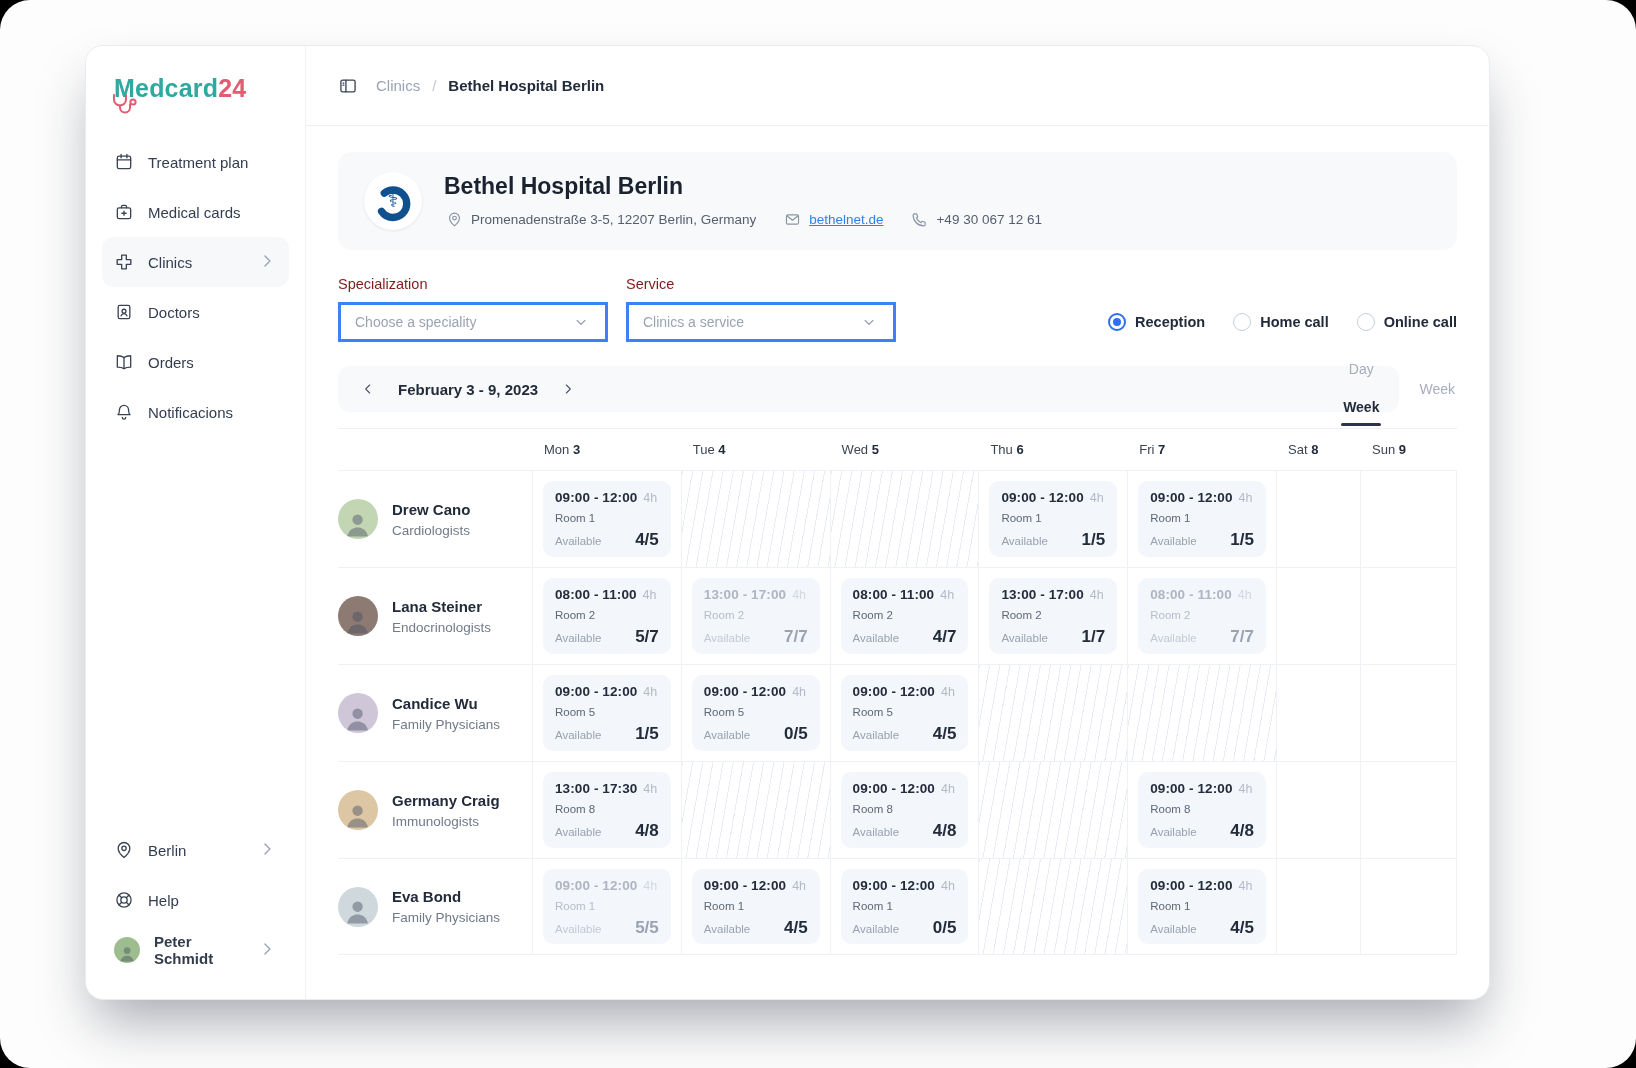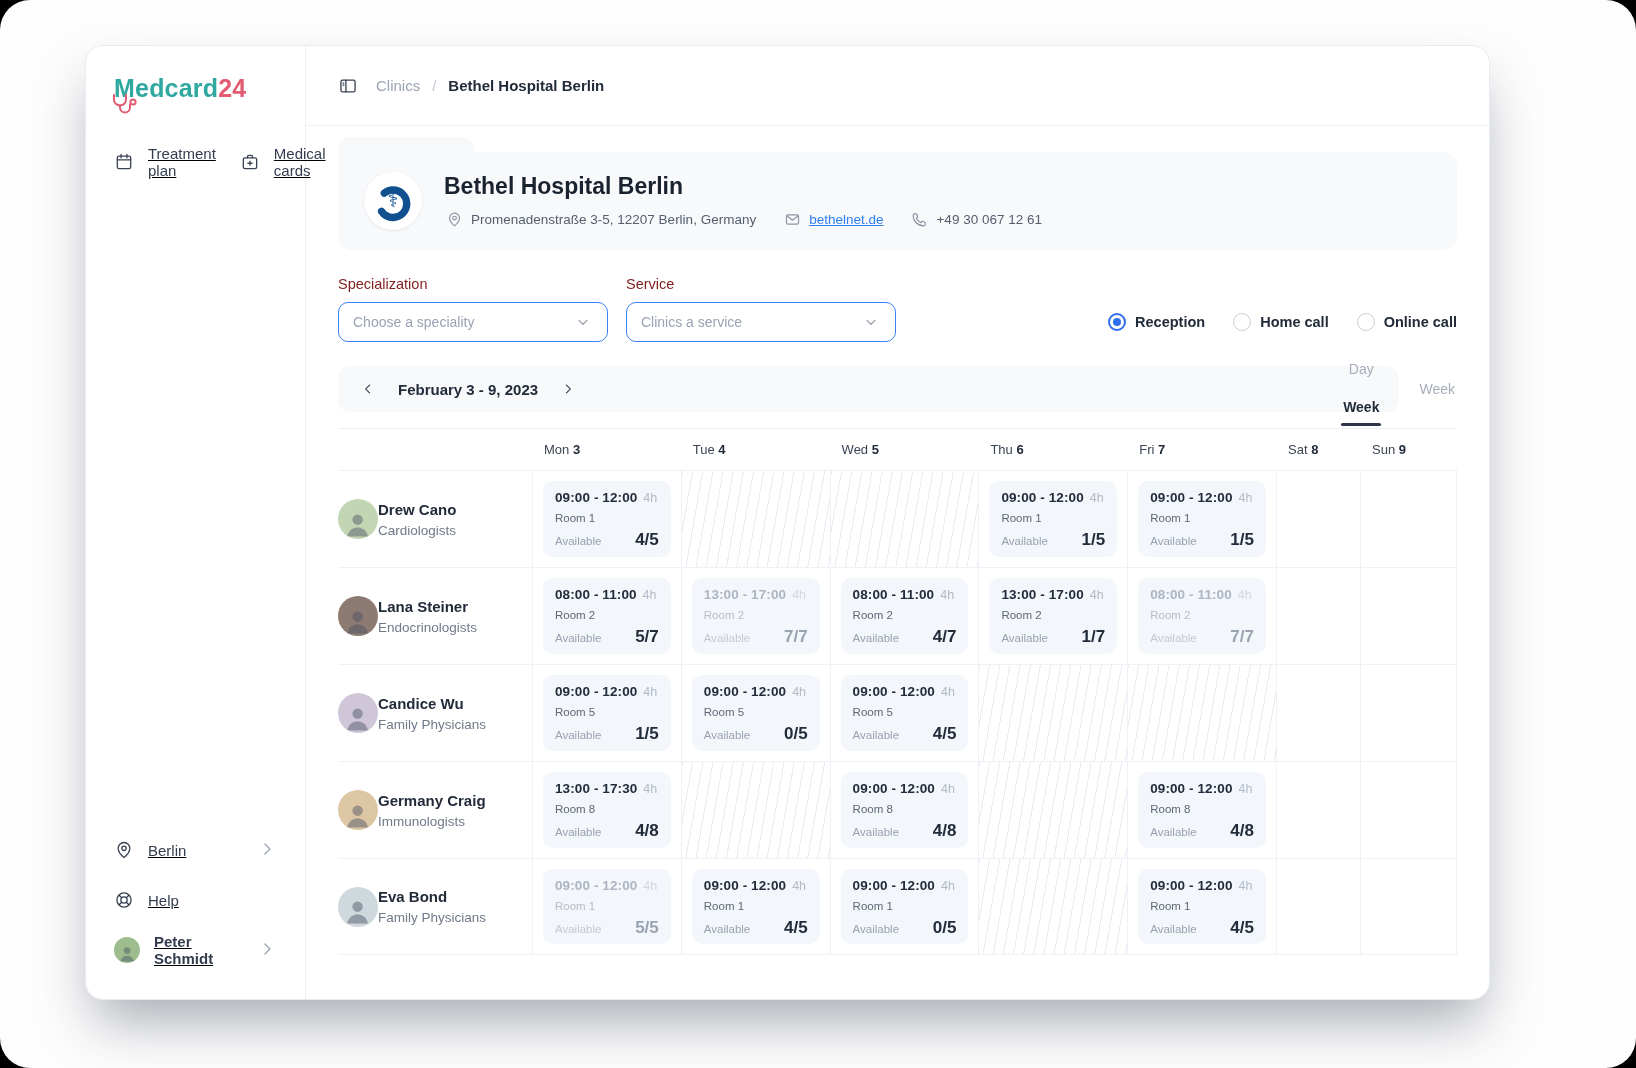--- a/index.html
+++ b/index.html
@@ -10,26 +10,26 @@
          box-shadow:0 30px 55px -10px rgba(25,35,55,.38); }
 
   
   .sidebar { width:220px; flex:0 0 220px; border-right:1px solid #eef0f4; display:flex; flex-direction:column; padding:28px 16px 24px; }
   .logo { position:relative; font-size:25px; font-weight:bold; letter-spacing:.2px; padding-left:12px; margin-bottom:6px; }
   .logo .t1 { color:#2fa99f; } .logo .t2 { color:#e25c72; }
   .logo svg { position:absolute; left:10px; top:20px; }
   .searchbox { margin-top:38px; height:38px; background:#f2f4f7; border-radius:10px; display:flex; align-items:center; gap:9px; padding:0 12px; }
   .searchbox input { border:none; outline:none; background:transparent; font-size:14.5px; color:#3a4454; width:100%; font-family:inherit; }
   .searchbox input::placeholder { color:#8a93a3; }
-  .nav { margin-top:28px; display:flex; flex-direction:row;text-decoration:underline; }
+  .nav { margin-top:28px; display:flex; flex-direction:column; }
   .nav-item { height:50px; display:flex; align-items:center; gap:14px; padding:0 12px; border-radius:12px;
               font-size:15px; font-weight:500; color:#333d4f; cursor:pointer; }
   .nav-item.active { background:#f6f8fa; }
   .nav-item .chev { margin-left:auto; }
-  .side-footer { margin-top:auto; display:flex; flex-direction:column;text-decoration:underline; }
+  .side-footer { margin-top:auto; display:flex; flex-direction:column; }
   .icn { display:inline-flex; width:20px; height:20px; align-items:center; justify-content:center; flex:0 0 20px; }
   .icn svg { width:20px; height:20px; stroke:#3a4454; fill:none; stroke-width:1.6; stroke-linecap:round; stroke-linejoin:round; }
   .icn.dim svg { stroke:#9aa3b3; }
   .avatar { display:inline-flex; align-items:flex-end; justify-content:center; border-radius:50%; overflow:hidden; flex:none; }
   .avatar svg { width:78%; height:78%; }
 
   
   .main { flex:1; display:flex; flex-direction:column; min-width:0; }
   .topbar { height:80px; flex:none; border-bottom:1px solid #eef0f4; display:flex; align-items:center; gap:18px; padding:0 32px; }
   .crumb-parent { color:#9aa3b3; font-size:15px; cursor:pointer; }
@@ -41,21 +41,21 @@
   .hlogo { width:58px; height:58px; border-radius:50%; background:#fff; display:flex; align-items:center; justify-content:center; box-shadow:0 1px 3px rgba(20,30,50,.08); }
   .hname { font-size:23px; font-weight:bold; color:#1a2230; }
   .hcontacts { margin-top:10px; display:flex; align-items:center; gap:26px; font-size:13.5px; color:#555e6e; }
   .hcontact { display:flex; align-items:center; gap:7px; }
   .hcontact .icn svg { stroke:#8a93a3; width:17px; height:17px; }
   .hlink { color:#2f80ed; text-decoration:underline; cursor:pointer; }
 
   .filters { margin-top:26px; display:flex; align-items:center; }
   .filter { width:270px; margin-right:18px; }
   .flabel { font-size:14.5px; color:#7f1d1d; margin-bottom:10px; }
-  .select { height:40px; border:1px solid #3b82f6; border-radius:10px; background:#fff; display:flex; align-items:center; padding:0 14px; cursor:pointer; }
+  .select { height:40px; border:3px solid #3b82f6; border-radius:0; background:#fff; display:flex; align-items:center; padding:0 14px; cursor:pointer; }
   .select .ph { font-size:14px; color:#9aa3b3; }
   .select .icn { margin-left:auto; } .select .icn svg { stroke:#8a93a3; width:16px; height:16px; }
   .radios { margin-left:auto; display:flex; align-items:center; gap:28px; align-self:flex-end; height:40px; }
   .radio { display:flex; align-items:center; gap:9px; cursor:pointer; font-size:14.5px; font-weight:600; color:#222b3a; }
   .rdot { width:18px; height:18px; border-radius:50%; border:1.5px solid #c8cfda; background:#fff; position:relative; flex:none; }
   .radio.sel .rdot { border:2px solid #2f6fed; }
   .radio.sel .rdot::after { content:""; position:absolute; inset:3px; border-radius:50%; background:#2f6fed; }
 
   .datebar-row { margin-top:24px; display:flex; align-items:center; }
   .datebar { flex:1; background:#f8f9fb; border-radius:12px; height:46px; display:flex; align-items:center; padding:0 20px; }
@@ -69,21 +69,21 @@
   .week-extra { font-size:14px; color:#a7aebb; margin-left:20px; margin-right:2px; cursor:pointer; }
 
   
   .cal { margin-top:16px; }
   .cal-grid { display:grid; grid-template-columns:194px repeat(5,1fr) 84px 97px; }
   .cal-head { border-top:1px solid #eef1f5; height:42px; align-items:center; }
   .hcell { font-size:13px; color:#3a4454; padding-left:12px; }
   .hcell b { color:#222b3a; }
   .cal-row { height:97px; border-top:1px solid #eef1f5; }
   .cal-row:last-child { border-bottom:1px solid #eef1f5; }
-  .doccell { display:flex; align-items:center; padding-right:8px; cursor:pointer; }
+  .doccell { display:flex; align-items:center; gap:14px; padding-right:8px; cursor:pointer; }
   .dmeta { display:flex; flex-direction:column; gap:5px; min-width:0; }
   .dmeta b { font-size:15px; color:#222b3a; }
   .dmeta .spec { font-size:13.5px; color:#717a89; }
   .daycell { border-left:1px solid #eef1f5; position:relative; }
   .daycell.sun { border-right:1px solid #eef1f5; }
   .daycell.hatch { background:repeating-linear-gradient(100deg, #e9edf3 0 1px, transparent 1px 10px); }
   .slot { position:absolute; inset:10px; background:#f3f6fa; border-radius:10px; padding:9px 12px 8px; cursor:pointer; display:flex; flex-direction:column; }
   .slot-time { display:flex; align-items:baseline; gap:6px; }
   .slot-time b { font-size:13.5px; color:#232c3b; letter-spacing:.1px; }
   .slot-time .dur { font-size:12.5px; color:#b3bac7; }

